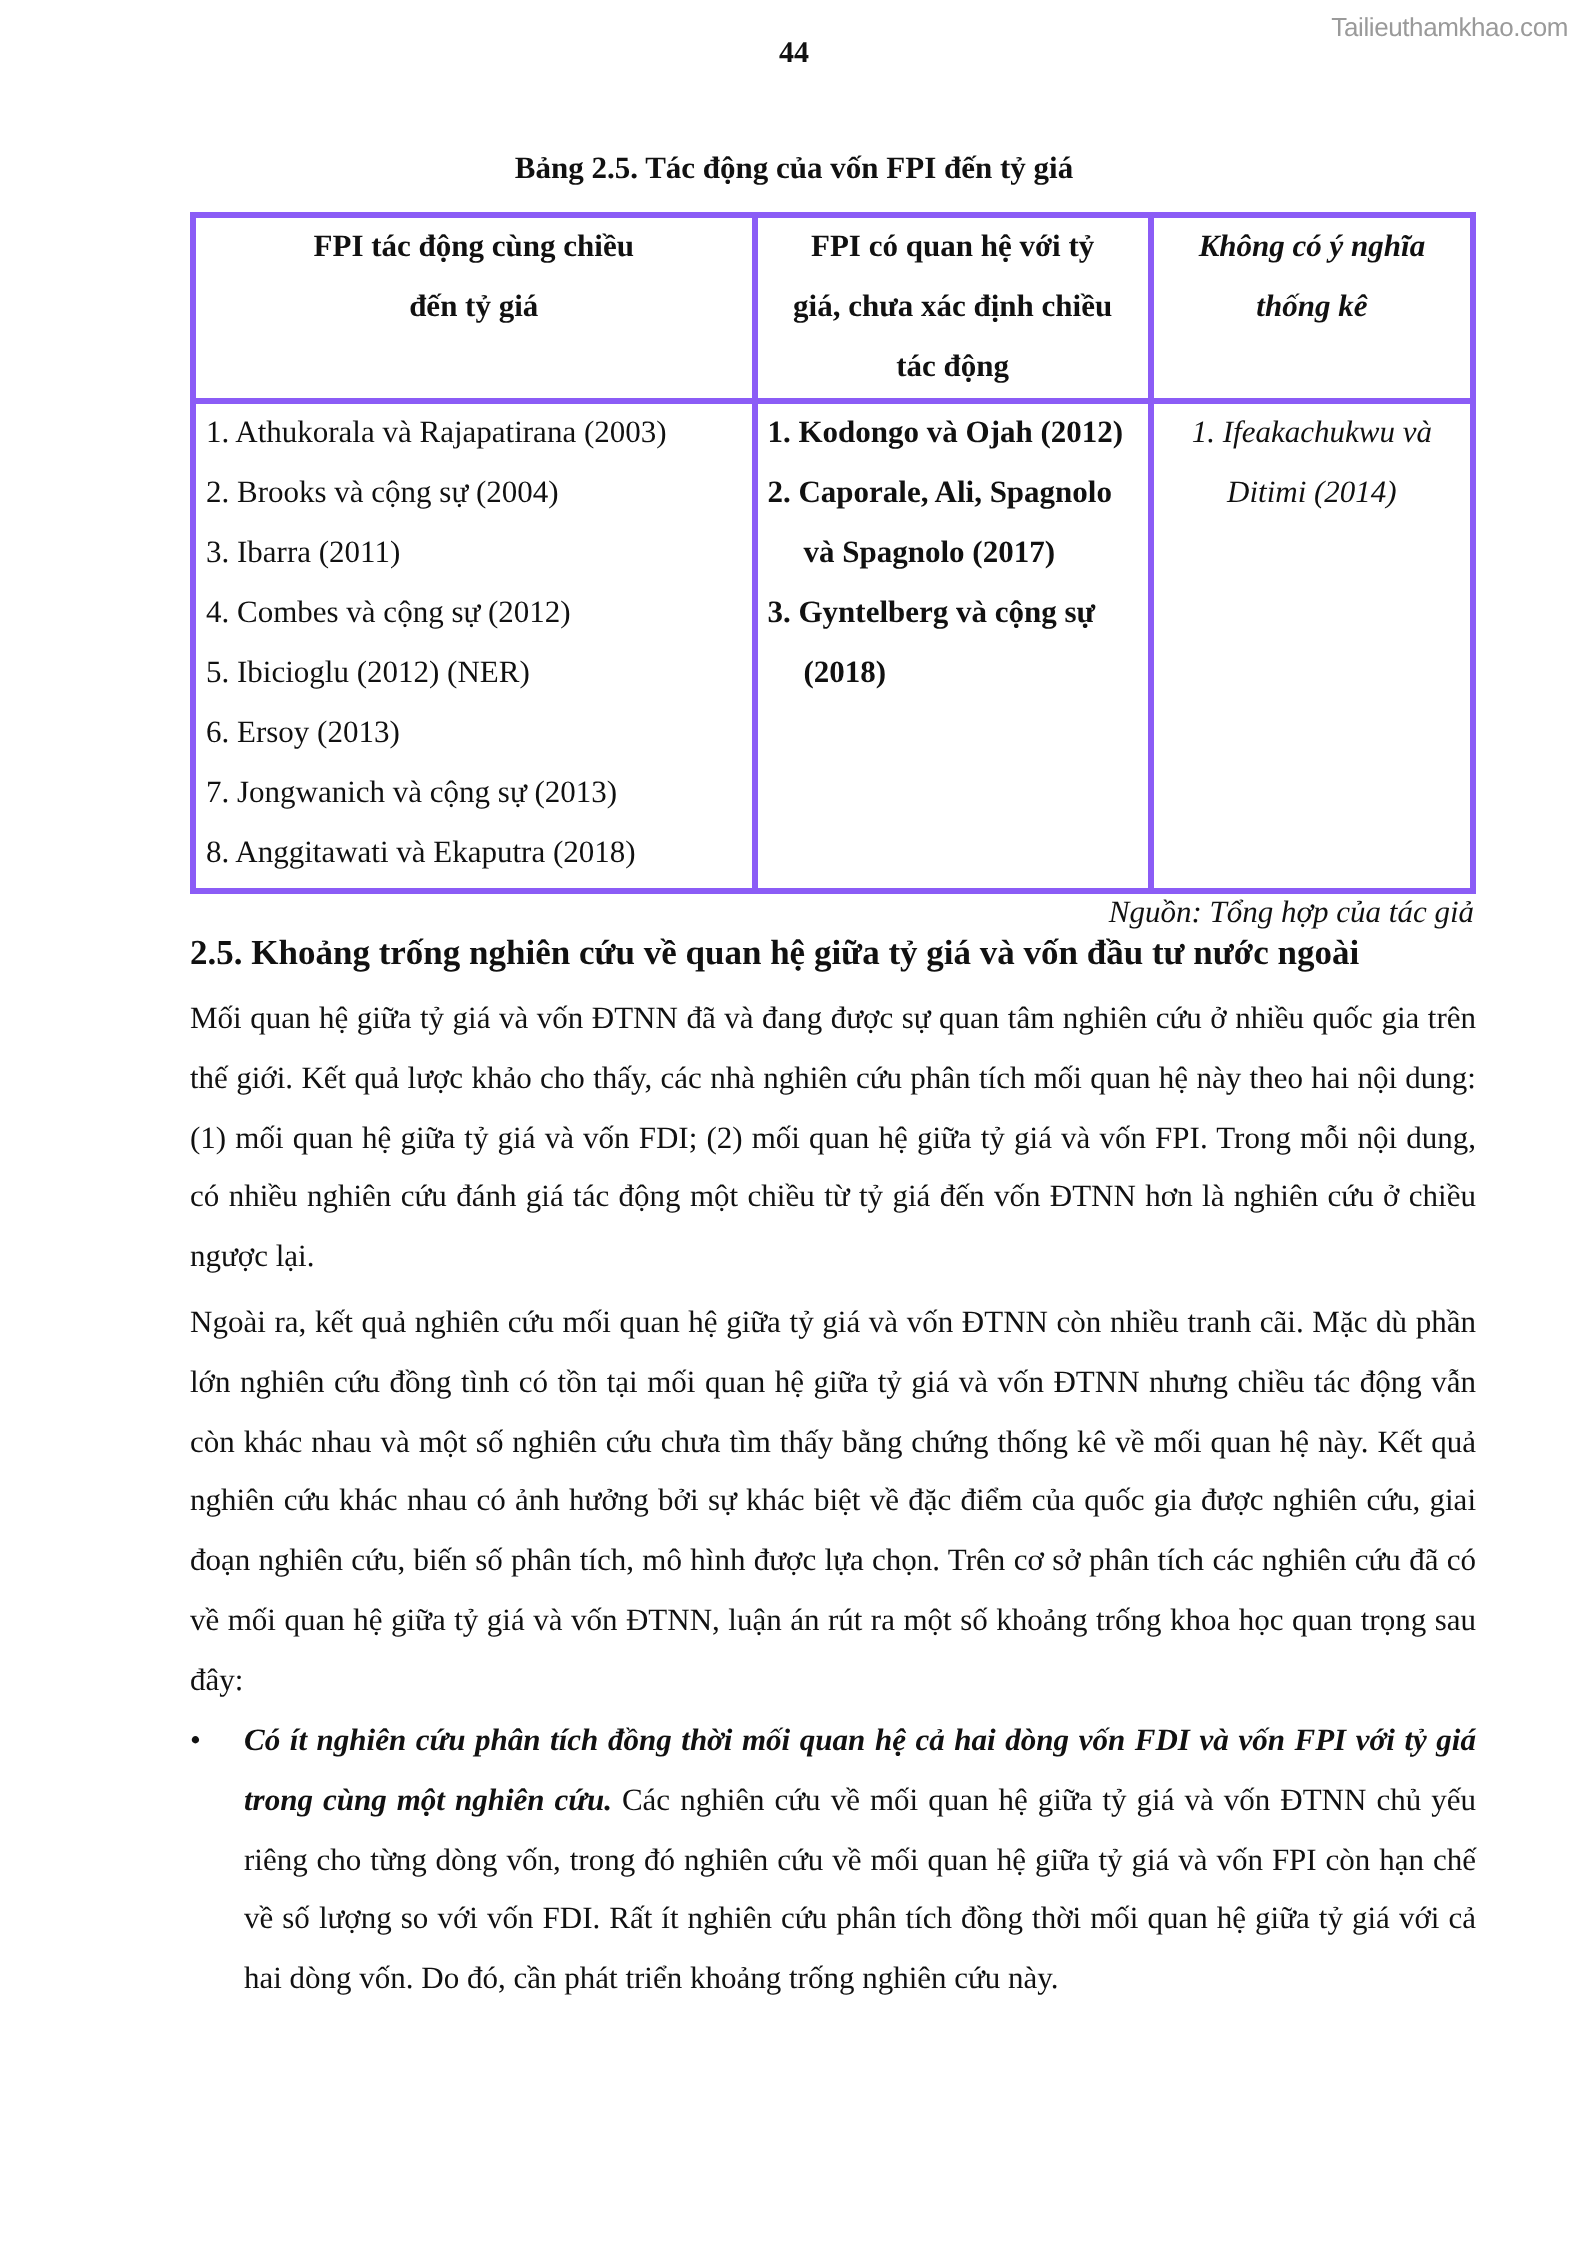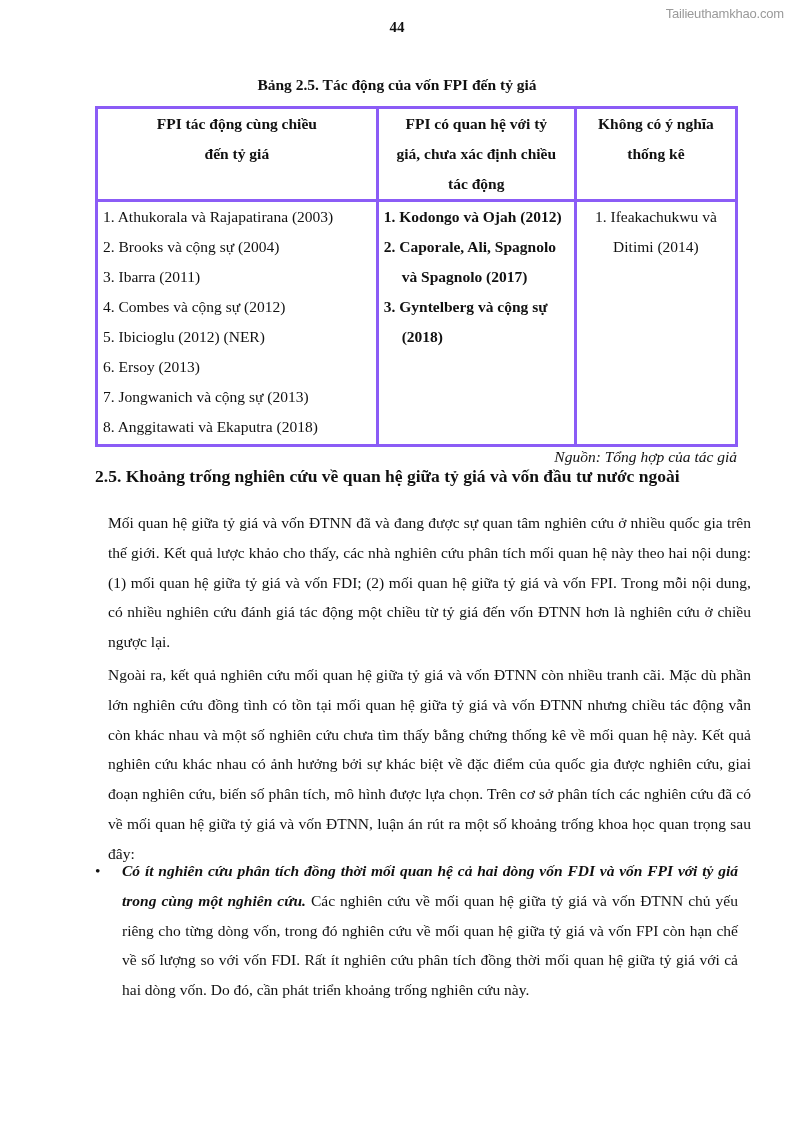--- a/index.html
+++ b/index.html
@@ -61,21 +61,21 @@
       font-weight: bold;
       text-align: center;
       height: 88px;
       padding-top: 0;
     }
     table.fpi-table td {
       height: 242px;
     }
     .col1 { width: 273px; }
     .col2 { width: 188px; font-weight: bold; }
-    .col3 { width: 150px; }
+    .col3 { width: 150px; font-style: italic; }
     .th-line { display: block; }
     .ref-item {
       display: block;
       padding-left: 18px;
       text-indent: -18px;
     }
     .col3-cell { text-align: center; }
     .col3-cell .ref-item {
       padding-left: 0;
       text-indent: 0;
@@ -96,21 +96,21 @@
       font-size: 17.5px;
       white-space: nowrap;
     }
     .body-text {
       position: absolute;
       left: 95px;
       width: 643px;
       font-size: 15.5px;
       line-height: 29.8px;
       text-align: justify;
-      margin: 13px;
+      margin: 0;
     }
     #para1 { top: 495px; }
     #para2 { top: 647px; }
     .bullet-item {
       position: absolute;
       top: 856px;
       left: 95px;
       width: 643px;
       font-size: 15.5px;
       line-height: 29.8px;

